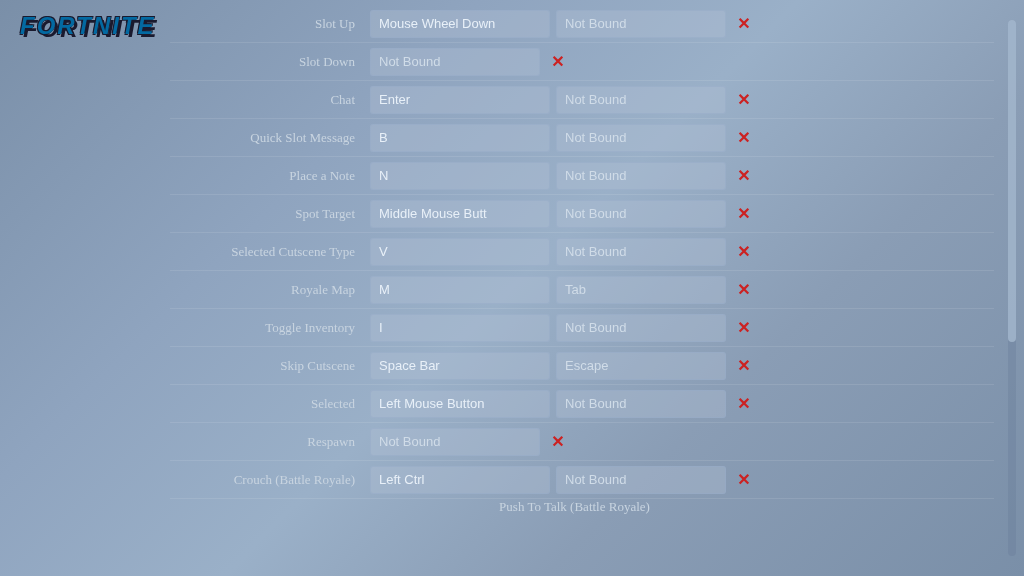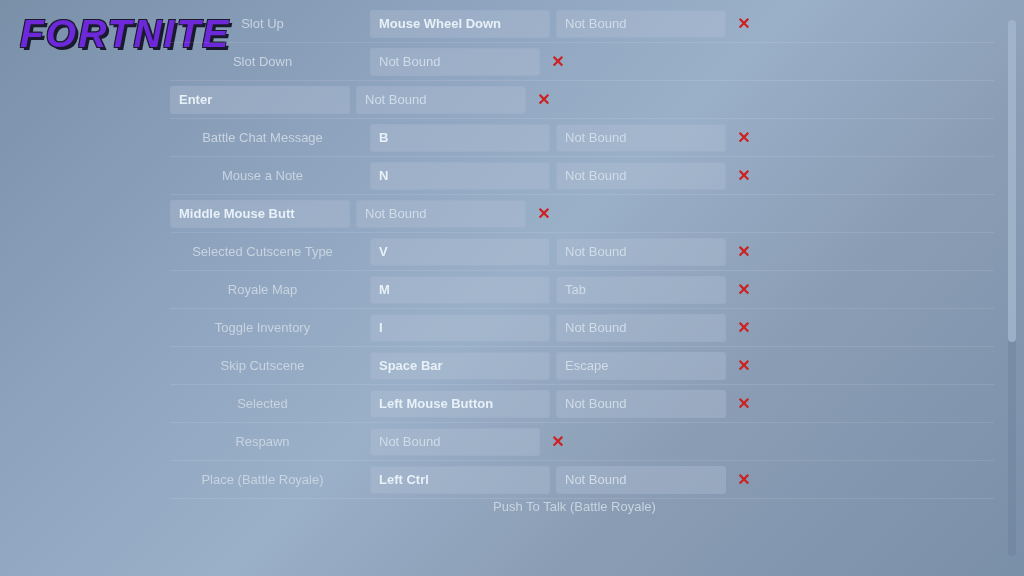--- a/index.html
+++ b/index.html
@@ -11,23 +11,23 @@
       font-family: 'Arial', sans-serif;
       overflow: hidden;
       position: relative;
     }
 
     
     .fortnite-logo {
       position: absolute;
       top: 12px;
       left: 20px;
-      font-size: 39px;
+      font-size: 24px;
       font-weight: 900;
-      color: #6d28d9;
+      color: #0369a1;
       text-transform: uppercase;
       font-style: italic;
       text-shadow: 3px 3px 0px #1a1a2e, -1px -1px 0px #1a1a2e, 1px -1px 0px #1a1a2e, -1px 1px 0px #1a1a2e;
       letter-spacing: 2px;
       font-family: 'Arial Black', sans-serif;
     }
 
     
     .keybind-container {
       position: absolute;
@@ -47,25 +47,26 @@
       border-bottom: 1px solid rgba(255,255,255,0.1);
     }
 
     .keybind-row:last-child {
       border-bottom: none;
       flex-direction: column;
     }
 
     .action-label {
       flex: 0 0 200px;
-      text-align: center;
+      text-align: right;
       padding-right: 15px;
       color: #c8d4e0;
       font-size: 13px;
       font-weight: 400;
+      font-family: Liberation Serif, serif;
     }
 
     .key-binding {
       flex: 0 0 180px;
       margin-right: 6px;
     }
 
     .key-binding input {
       width: 100%;
       background: rgba(180, 195, 215, 0.35);
@@ -75,21 +76,21 @@
       font-size: 13px;
       font-weight: 700;
       padding: 5px 8px;
       height: 28px;
       cursor: pointer;
       outline: none;
       text-align: left;
     }
 
     .key-binding input.bold-text {
-      font-weight: 700;
+      font-weight: 400;
     }
 
     .key-binding-alt {
       flex: 0 0 170px;
       margin-right: 6px;
     }
 
     .key-binding-alt input {
       width: 100%;
       background: rgba(180, 195, 215, 0.35);
@@ -154,43 +155,45 @@
       </div>
     </div>
     <div class="keybind-row">
       <div class="action-label">Slot Down</div>
       <div class="key-binding-alt"><input type="text" readonly="" value="Not Bound" style=""></div>
       <div class="reset-btn">
         <span class="x-icon">✕</span>
       </div>
     </div>
     <div class="keybind-row">
+      <div class="action-label">Chat</div>
       <div class="key-binding"><input type="text" readonly="" class="bold-text" value="Enter" style=""></div>
       <div class="key-binding-alt"><input type="text" readonly="" value="Not Bound" style=""></div>
       <div class="reset-btn">
         <span class="x-icon">✕</span>
       </div>
     </div>
     <div class="keybind-row">
-      <div class="action-label">Battle Chat Message</div>
+      <div class="action-label">Quick Slot Message</div>
       <div class="key-binding"><input type="text" readonly="" class="bold-text" value="B" style=""></div>
       <div class="key-binding-alt"><input type="text" readonly="" value="Not Bound" style=""></div>
       <div class="reset-btn">
         <span class="x-icon">✕</span>
       </div>
     </div>
     <div class="keybind-row">
-      <div class="action-label">Mouse a Note</div>
+      <div class="action-label">Place a Note</div>
       <div class="key-binding"><input type="text" readonly="" class="bold-text" value="N" style=""></div>
       <div class="key-binding-alt"><input type="text" readonly="" value="Not Bound" style=""></div>
       <div class="reset-btn">
         <span class="x-icon">✕</span>
       </div>
     </div>
     <div class="keybind-row">
+      <div class="action-label">Spot Target</div>
       <div class="key-binding"><input type="text" readonly="" class="bold-text" value="Middle Mouse Butt" style=""></div>
       <div class="key-binding-alt"><input type="text" readonly="" value="Not Bound" style=""></div>
       <div class="reset-btn">
         <span class="x-icon">✕</span>
       </div>
     </div>
     <div class="keybind-row">
       <div class="action-label">Selected Cutscene Type</div>
       <div class="key-binding"><input type="text" readonly="" class="bold-text" value="V" style=""></div>
       <div class="key-binding-alt"><input type="text" readonly="" value="Not Bound" style=""></div>
@@ -231,21 +234,21 @@
       </div>
     </div>
     <div class="keybind-row">
       <div class="action-label">Respawn</div>
       <div class="key-binding-alt"><input type="text" readonly="" value="Not Bound" style=""></div>
       <div class="reset-btn">
         <span class="x-icon">✕</span>
       </div>
     </div>
     <div class="keybind-row">
-      <div class="action-label">Place (Battle Royale)</div>
+      <div class="action-label">Crouch (Battle Royale)</div>
       <div class="key-binding"><input type="text" readonly="" class="bold-text" value="Left Ctrl" style=""></div>
       <div class="key-binding-alt"><input type="text" readonly="" value="Not Bound" style=""></div>
       <div class="reset-btn">
         <span class="x-icon">✕</span>
       </div>
     </div>
     <div class="keybind-row">
       <div class="action-label">Push To Talk (Battle Royale)</div>
       <div class="key-binding"><input type="text" readonly="" class="bold-text" value="Y" style=""></div>
       <div class="key-binding-alt"><input type="text" readonly="" value="Not Bound" style=""></div>

